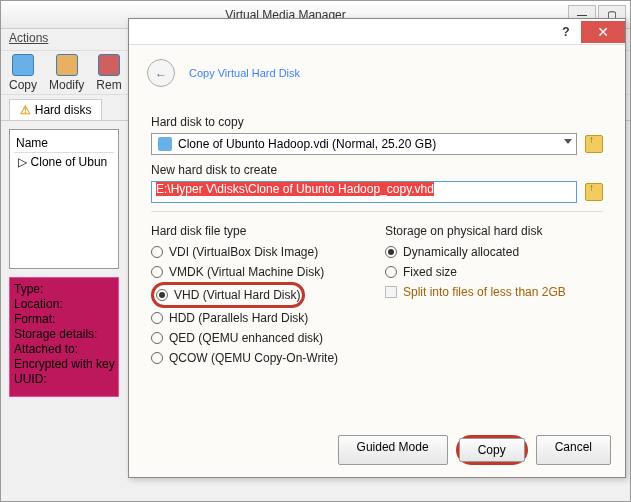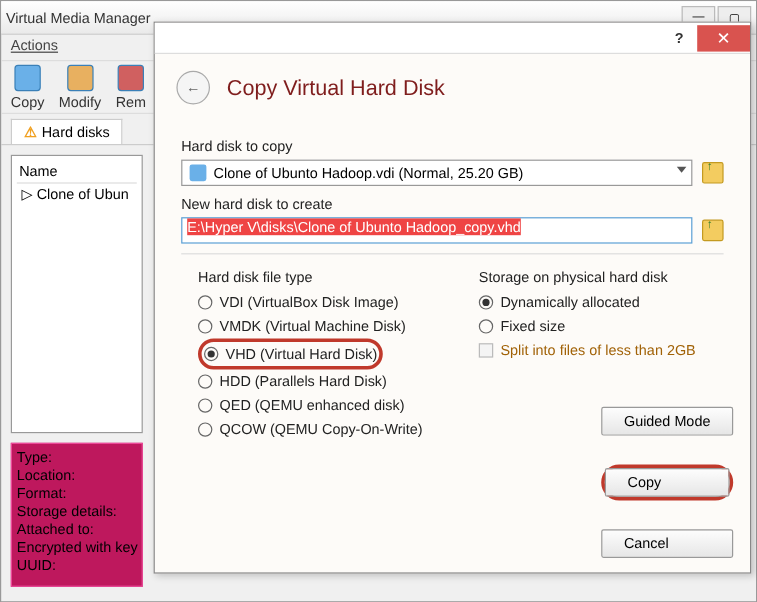--- a/index.html
+++ b/index.html
@@ -1,65 +1,65 @@
 <!DOCTYPE html>
 <html><head>
 <meta charset="utf-8">
 <style>
 * { box-sizing: border-box; margin: 0; padding: 0; font-family: 'Segoe UI', Tahoma, sans-serif; font-size: 12px; }
 body { background: #fff; width: 631px; height: 502px; overflow: hidden; position: relative; }
 
 
 .main-window { position: absolute; top: 0; left: 0; width: 631px; height: 502px; background: #f0f0f0; border: 1px solid #999; }
 .main-titlebar { height: 28px; background: linear-gradient(#fff,#eaeaea); display: flex; align-items: center; padding: 0 4px; border-bottom: 1px solid #ccc; }
-.main-title { flex: 1; text-align: left; color: #333; }
+.main-title { flex: 1; text-align: center; color: #333; }
 .winbtn { width: 28px; height: 20px; border: 1px solid #bbb; background: #eee; margin-left: 2px; display: flex; align-items: center; justify-content: center; font-size: 10px; }
 .main-menu { height: 22px; padding: 2px 8px; color: #444; border-bottom: 1px solid #ddd; text-decoration: underline; }
 .toolbar { height: 44px; display: flex; align-items: center; padding: 4px 8px; gap: 12px; border-bottom: 1px solid #ddd; }
 .toolbtn { display: flex; flex-direction: column; align-items: center; gap: 2px; font-size: 11px; color: #333; }
 .toolicon { width: 22px; height: 22px; background: #6ab0e8; border-radius: 3px; border: 1px solid #3a80b8; }
 .tabs { height: 26px; display: flex; padding: 4px 8px 0; border-bottom: 1px solid #ccc; }
 .tab { padding: 3px 10px; background: #fff; border: 1px solid #ccc; border-bottom: none; display: flex; align-items: center; gap: 4px; }
 .tab .warn { color: #f0a020; font-weight: bold; }
 .content-area { display: flex; padding: 8px; gap: 8px; height: 380px; }
 .left-panel { width: 110px; display: flex; flex-direction: column; gap: 8px; }
-.listbox { border: 1px solid #999; background: #fff; padding: 4px; height: 232px; }
+.listbox { border: 1px solid #999; background: #fff; padding: 4px; height: 140px; }
 .listhdr { font-weight: normal; padding: 2px; border-bottom: 1px solid #ddd; }
 .listitem { padding: 2px 4px; white-space: nowrap; overflow: hidden; }
 .detailbox { border: 1px solid #ec4899; background: #be185d; padding: 4px; height: 120px; font-size: 11px; line-height: 15px; white-space: nowrap; overflow: hidden; }
 .bottombar { position: absolute; bottom: 24px; right: 12px; display: flex; gap: 8px; }
 .btn { padding: 4px 18px; border: 1px solid #999; background: linear-gradient(#fdfdfd,#e6e6e6); border-radius: 2px; cursor: pointer; }
 
 
 .wizard { position: absolute; top: 18px; left: 128px; width: 498px; height: 460px; background: #fdfbf8; border: 1px solid #888; box-shadow: 2px 2px 6px rgba(0,0,0,.2); }
 .wiz-titlebar { height: 26px; background: #fff; display: flex; align-items: center; justify-content: flex-end; padding-right: 0; border-bottom: 1px solid #ddd; }
 .wiz-help { width: 30px; height: 22px; display: flex; align-items: center; justify-content: center; font-weight: bold; color: #333; }
 .wiz-close { width: 44px; height: 22px; background: #d9534f; color: #fff; display: flex; align-items: center; justify-content: center; font-size: 14px; }
 .wiz-header { display: flex; align-items: center; gap: 14px; padding: 14px 18px; }
 .backbtn { width: 28px; height: 28px; border: 1px solid #aaa; border-radius: 50%; background: #f5f5f5; display: flex; align-items: center; justify-content: center; color: #666; }
-.wiz-title { font-size: 18px; color: #7f1d1d; }
+.wiz-title { font-size: 11px; color: #3b82f6; }
 .wiz-body { padding: 6px 22px; }
 .field-label { margin-top: 8px; margin-bottom: 4px; color: #222; }
 .combo-row, .text-row { display: flex; align-items: center; gap: 8px; margin-bottom: 8px; }
 .combo { flex: 1; border: 1px solid #999; background: #fff; height: 22px; display: flex; align-items: center; padding: 0 6px; position: relative; }
 .combo .disk-icon { width: 14px; height: 14px; background: #6ab0e8; border-radius: 2px; margin-right: 6px; }
 .combo .arrow { position: absolute; right: 4px; top: 5px; border-left: 4px solid transparent; border-right: 4px solid transparent; border-top: 5px solid #555; }
 .browse-icon { width: 18px; height: 18px; background: #f3cc60; border: 1px solid #c49a20; border-radius: 2px; position: relative; }
 .browse-icon::after { content: "↑"; position: absolute; top: -2px; left: 3px; color: #2a7a2a; font-size: 10px; font-weight: bold; }
 .textinput { flex: 1; border: 1px solid #5a9fd4; background: #fff; height: 22px; padding: 0 4px; }
 .textinput .sel { background: #ef4444; color: #fff; }
 .hr { border-top: 1px solid #ddd; margin: 6px 0 4px; }
 .two-col { display: flex; gap: 16px; }
-.col { flex: 1; margin-left: 14px; }
+.col { flex: 1; }
 .radio-row { display: flex; align-items: center; gap: 6px; padding: 3px 0; color: #222; }
 .radio { width: 12px; height: 12px; border: 1px solid #666; border-radius: 50%; position: relative; }
 .radio.checked::after { content: ""; position: absolute; top: 2px; left: 2px; width: 6px; height: 6px; background: #333; border-radius: 50%; }
 .check-row { display: flex; align-items: center; gap: 6px; padding: 3px 0; color: #a16207; }
 .checkbox { width: 12px; height: 12px; border: 1px solid #bbb; background: #f4f4f4; }
-.wiz-buttons { position: absolute; bottom: 12px; right: 14px; display: flex; gap: 24px; flex-direction: column; }
+.wiz-buttons { position: absolute; bottom: 12px; right: 14px; display: flex; gap: 8px; }
 .circle-red { border: 3px solid #c0392b; border-radius: 18px; padding: 0; }
 .circle-red .btn { margin: 0; }
 .circle-vhd { border: 3px solid #c0392b; border-radius: 14px; padding: 0 2px; display: inline-flex; }
 </style>
 </head>
 <body>
 
 <div class="main-window">
   <div class="main-titlebar">
     <span class="main-title">Virtual Media Manager</span>

